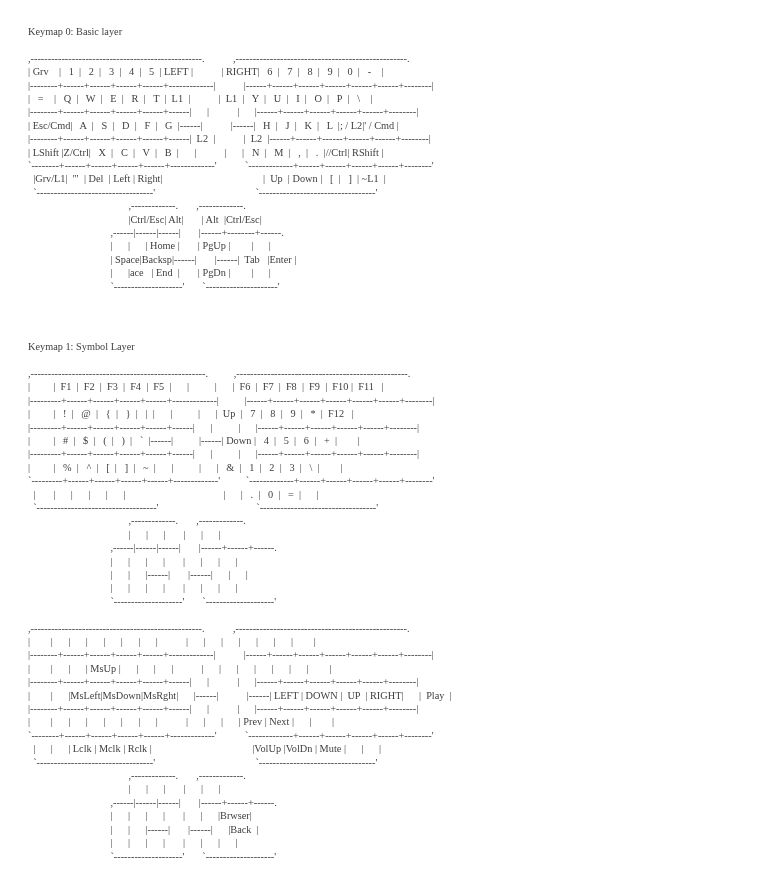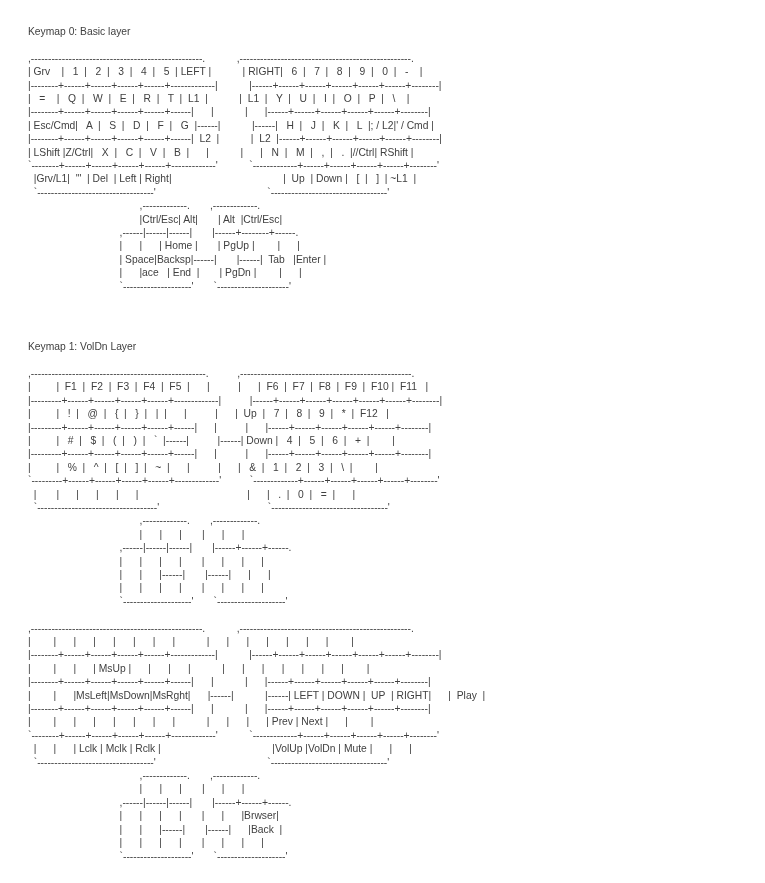--- a/index.html
+++ b/index.html
@@ -11,21 +11,21 @@
     width: 765px;
     height: 883px;
     overflow: hidden;
   }
   .page {
     padding: 25px 0 0 28px;
     box-sizing: border-box;
   }
   pre {
     margin: 0;
-    font-family: Liberation Sans, sans-serif;
+    font-family: Liberation Serif, serif;
     font-size: 10.3px;
     line-height: 13.4px;
     letter-spacing: 0;
     color: #404040;
     white-space: pre;
   }
   .keymap-section {
     margin-bottom: 47px;
   }
   #sections-container .keymap-section:nth-child(2) {
@@ -60,21 +60,21 @@
                                        ,-------------.       ,-------------.
                                        |Ctrl/Esc| Alt|       | Alt  |Ctrl/Esc|
                                 ,------|------|------|       |------+--------+------.
                                 |      |      | Home |       | PgUp |        |      |
                                 | Space|Backsp|------|       |------|  Tab   |Enter |
                                 |      |ace   | End  |       | PgDn |        |      |
                                 `--------------------'       `---------------------'</pre>
   </section>
 
   <section class="keymap-section">
-    <pre class="keymap-title">Keymap 1: VolDn Layer</pre>
+    <pre class="keymap-title">Keymap 1: Symbol Layer</pre>
     <pre class="keymap-art">,---------------------------------------------------.          ,--------------------------------------------------.
 |         |  F1  |  F2  |  F3  |  F4  |  F5  |      |          |      |  F6  |  F7  |  F8  |  F9  |  F10 |  F11   |
 |---------+------+------+------+------+-------------|          |------+------+------+------+------+------+--------|
 |         |   !  |   @  |   {  |   }  |   |  |      |          |      |  Up  |   7  |   8  |   9  |   *  |  F12   |
 |---------+------+------+------+------+------|      |          |      |------+------+------+------+------+--------|
 |         |   #  |   $  |   (  |   )  |   `  |------|          |------| Down |   4  |   5  |   6  |   +  |        |
 |---------+------+------+------+------+------|      |          |      |------+------+------+------+------+--------|
 |         |   %  |   ^  |   [  |   ]  |   ~  |      |          |      |   &amp;  |   1  |   2  |   3  |   \  |        |
 `---------+------+------+------+------+-------------'          `-------------+------+------+------+------+--------'
   |       |      |      |      |      |                                      |      |   .  |   0  |   =  |      |

